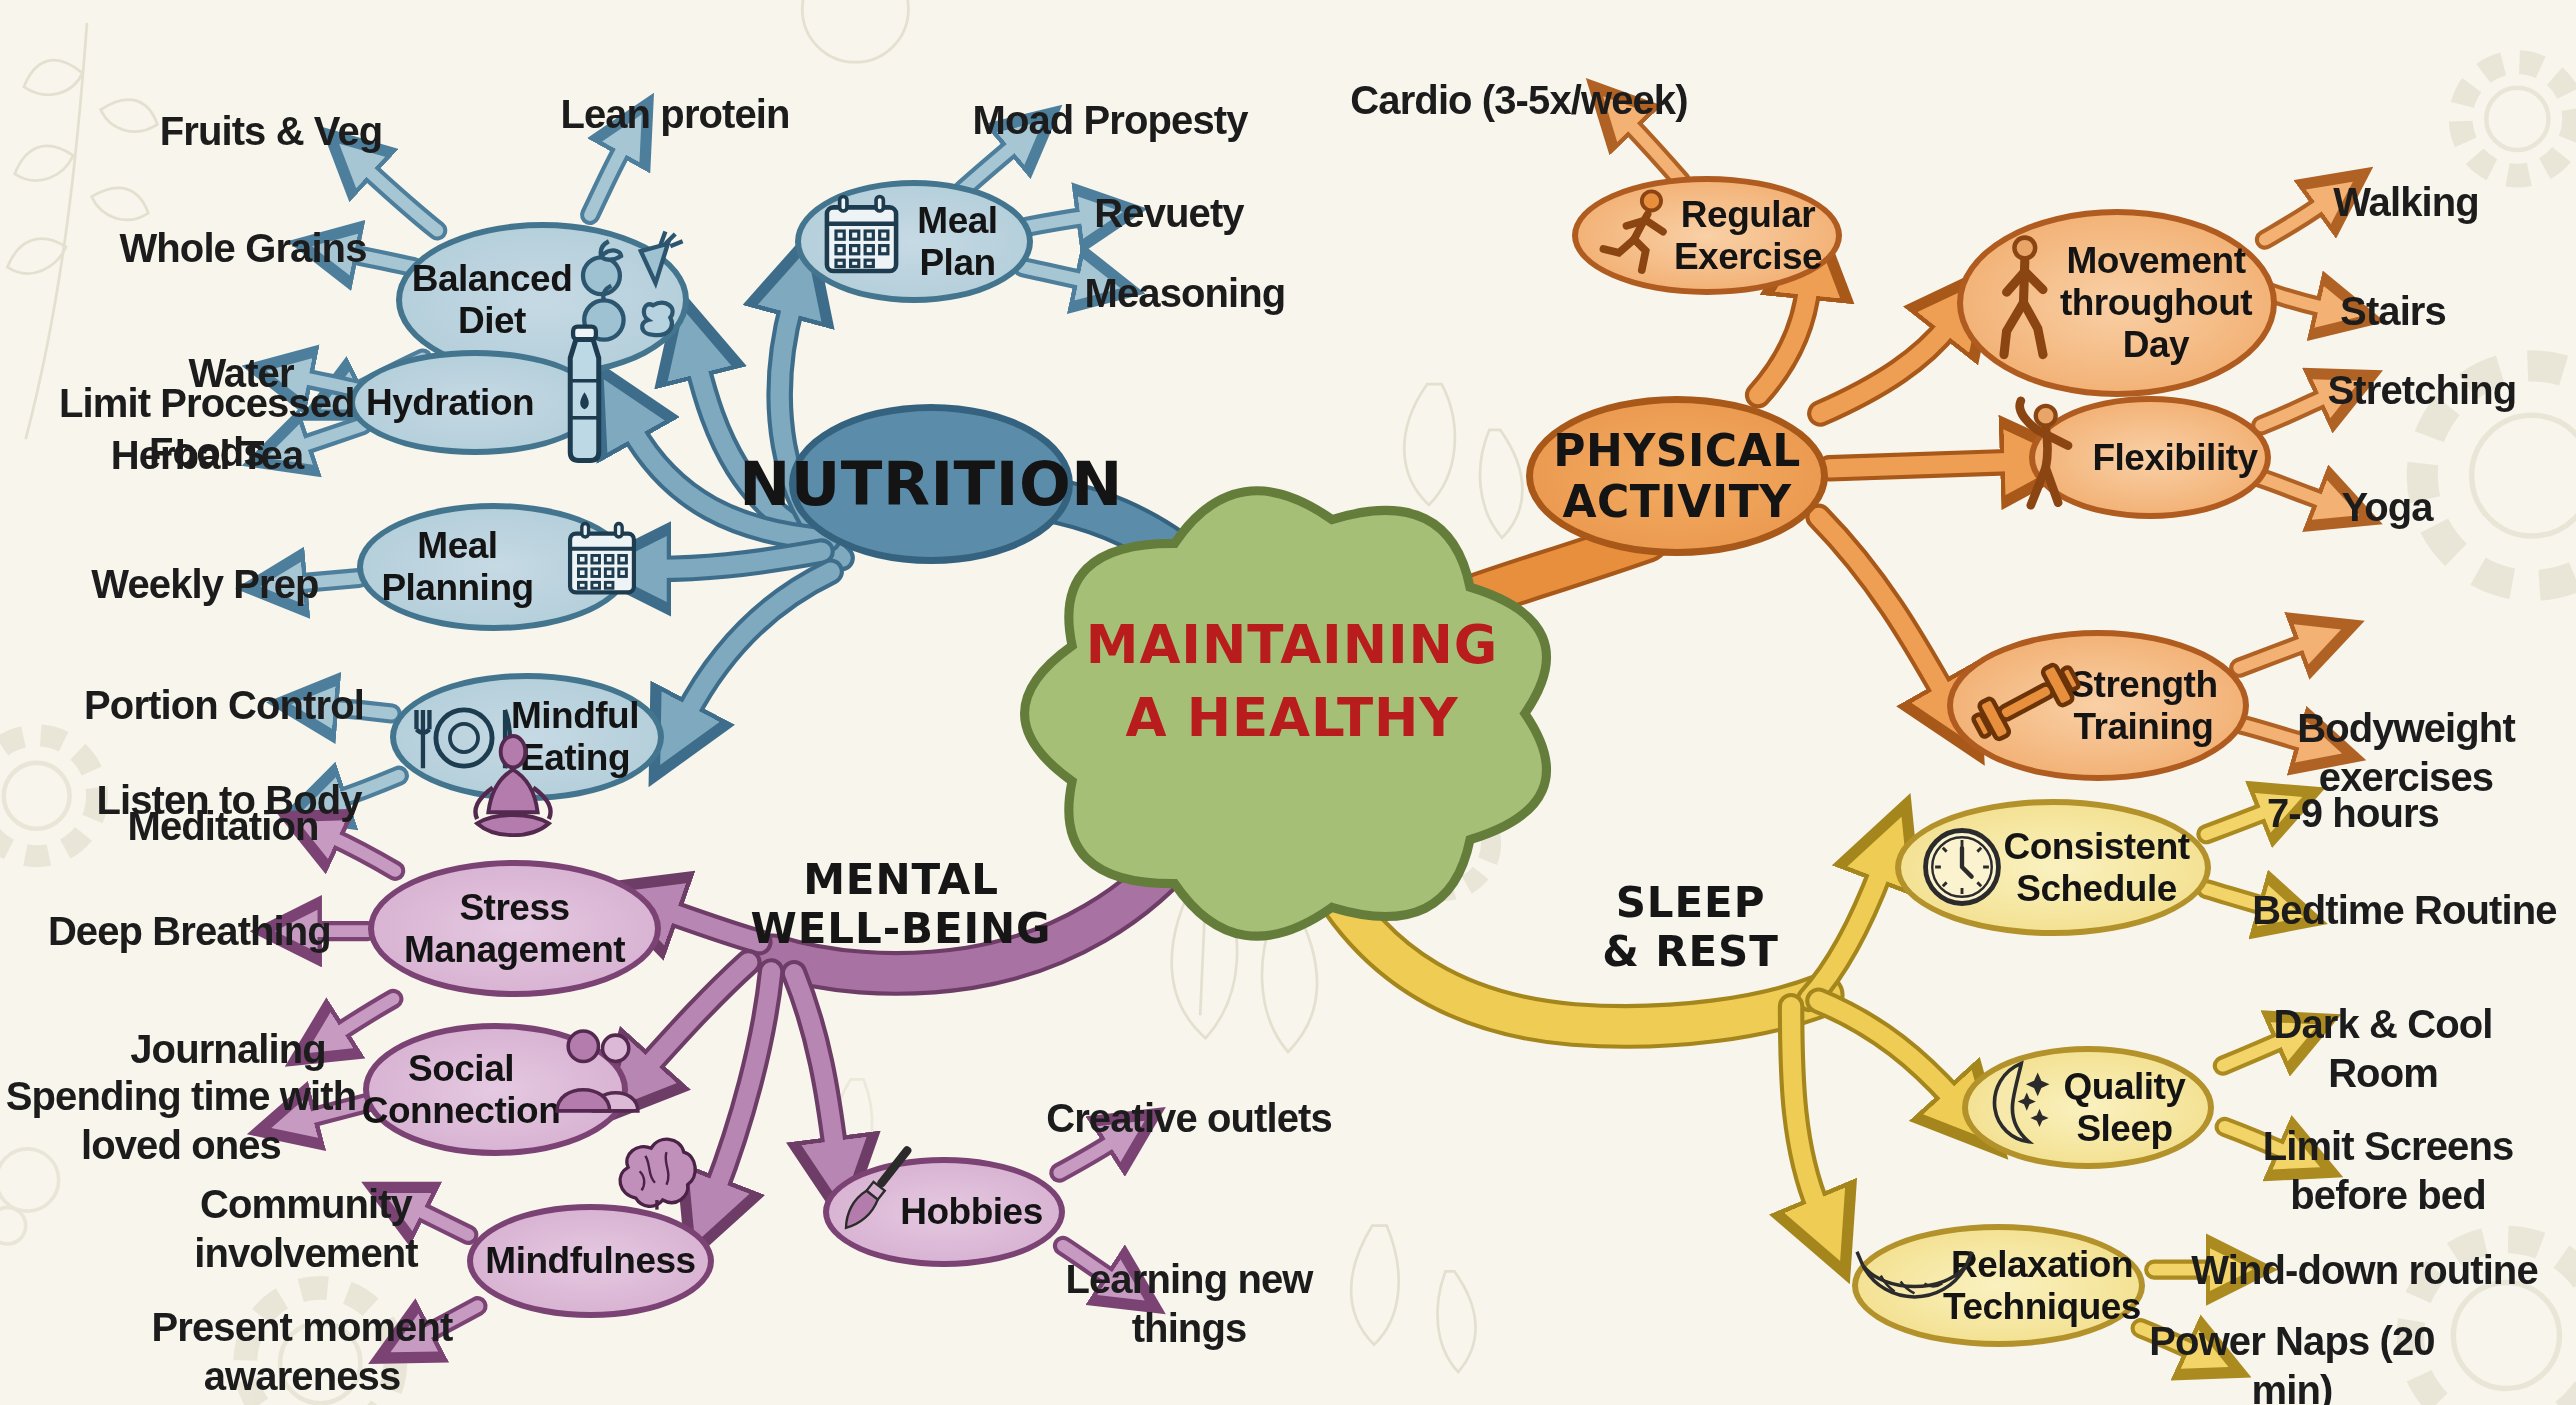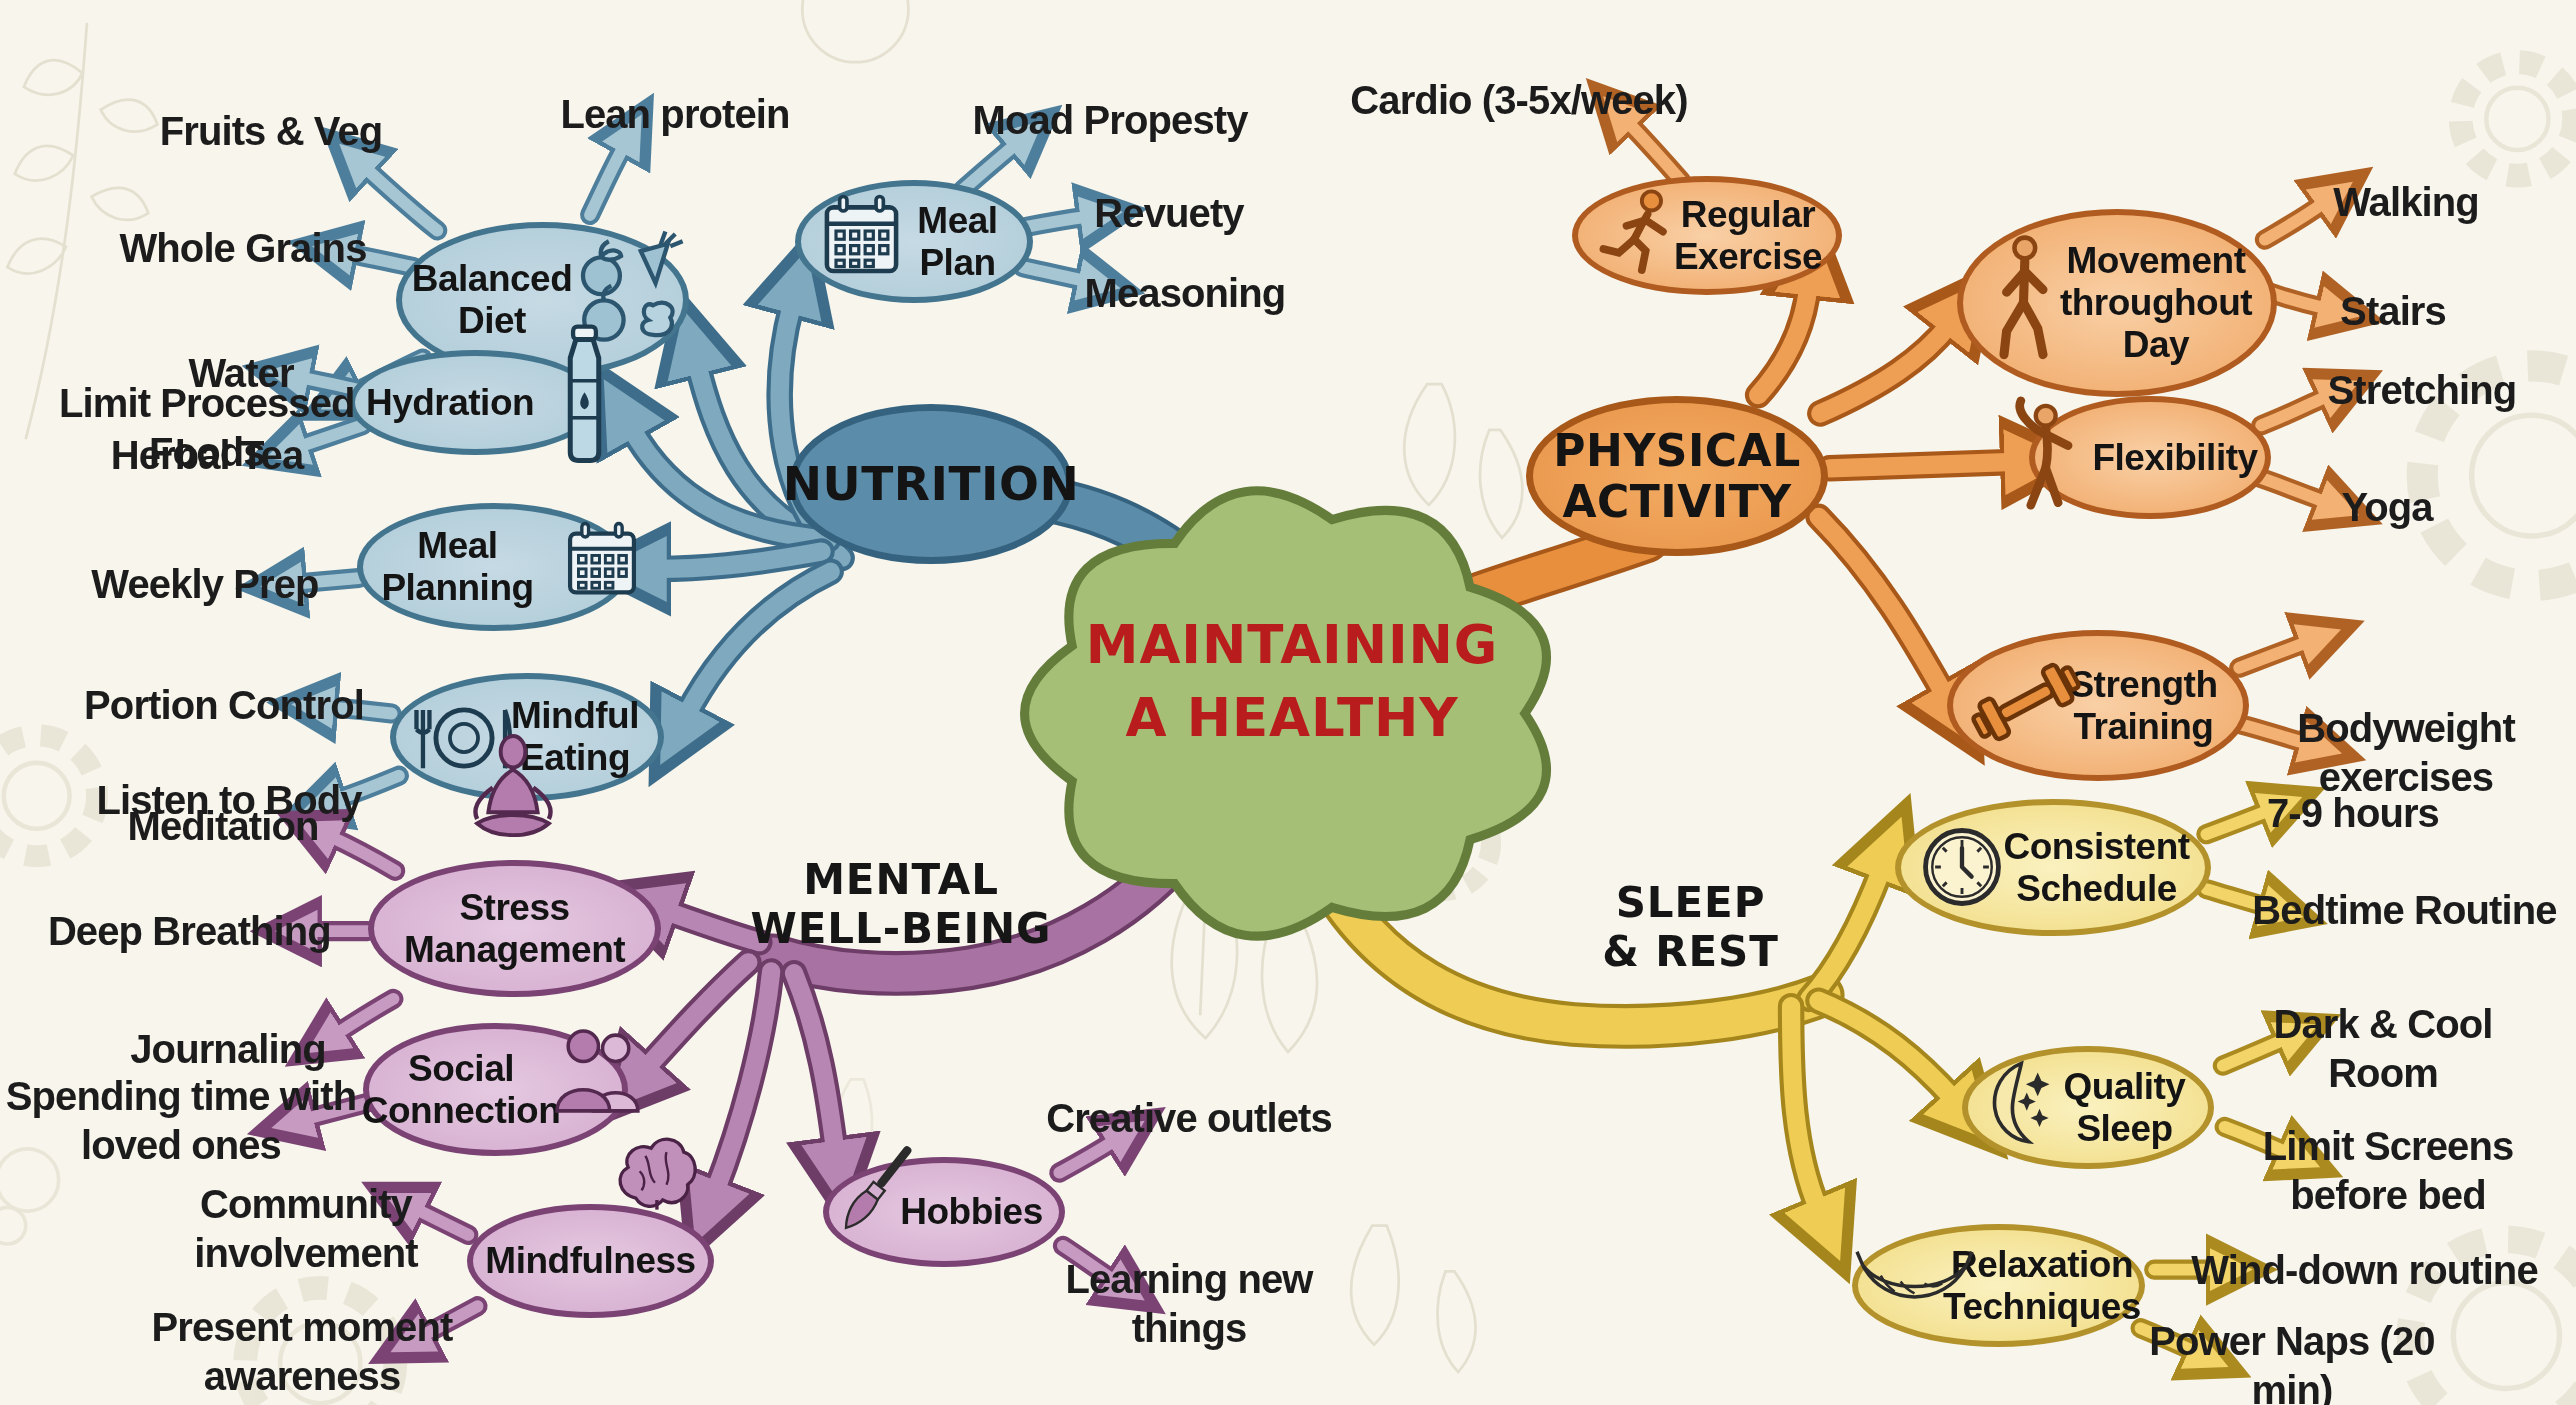--- a/index.html
+++ b/index.html
@@ -269,21 +269,21 @@
   <div class="headtext" style="left:709px;top:855px;width:384px;">
     <div>MENTAL</div>
     <div>WELL-BEING</div>
   </div>
   <div class="headtext" style="left:1535px;top:878px;width:311px;">
     <div>SLEEP</div>
     <div>&amp; REST</div>
   </div>
 
   <div class="node hub blue" style="left:789px;top:404px;width:284px;height:160px;">
-    <span class="nlabel" style="font-size:47px;">NUTRITION</span>
+    <span class="nlabel" style="font-size:61px;">NUTRITION</span>
   </div>
   <div class="node hub orange" style="left:1526px;top:396px;width:302px;height:160px;">
     <span class="nlabel" style="font-size:44px;line-height:51px;">PHYSICAL ACTIVITY</span>
   </div>
 
   <div class="node blue" style="left:396px;top:222px;width:293px;height:156px;padding-right:101px;justify-content:center;">
     <span class="nlabel">Balanced Diet</span>
   </div>
   <div class="node blue" style="left:795px;top:180px;width:238px;height:123px;padding-left:87px;">
     <span class="nlabel">Meal Plan</span>

